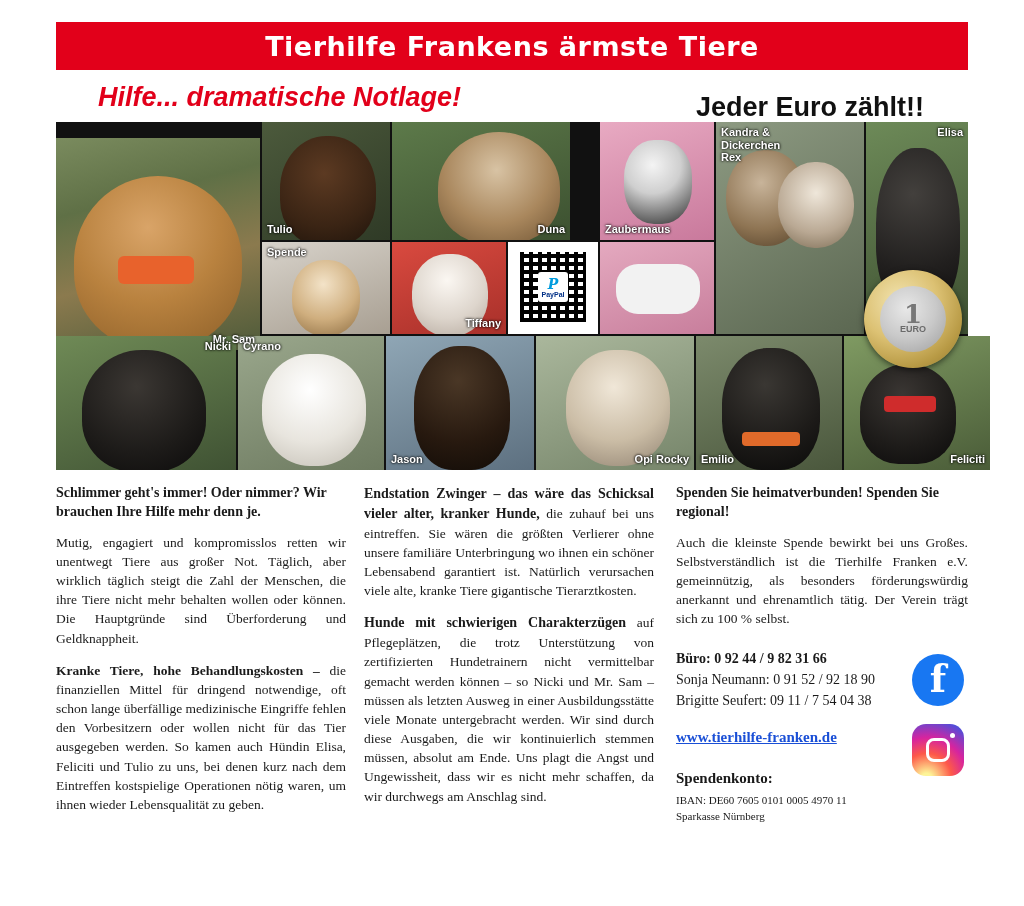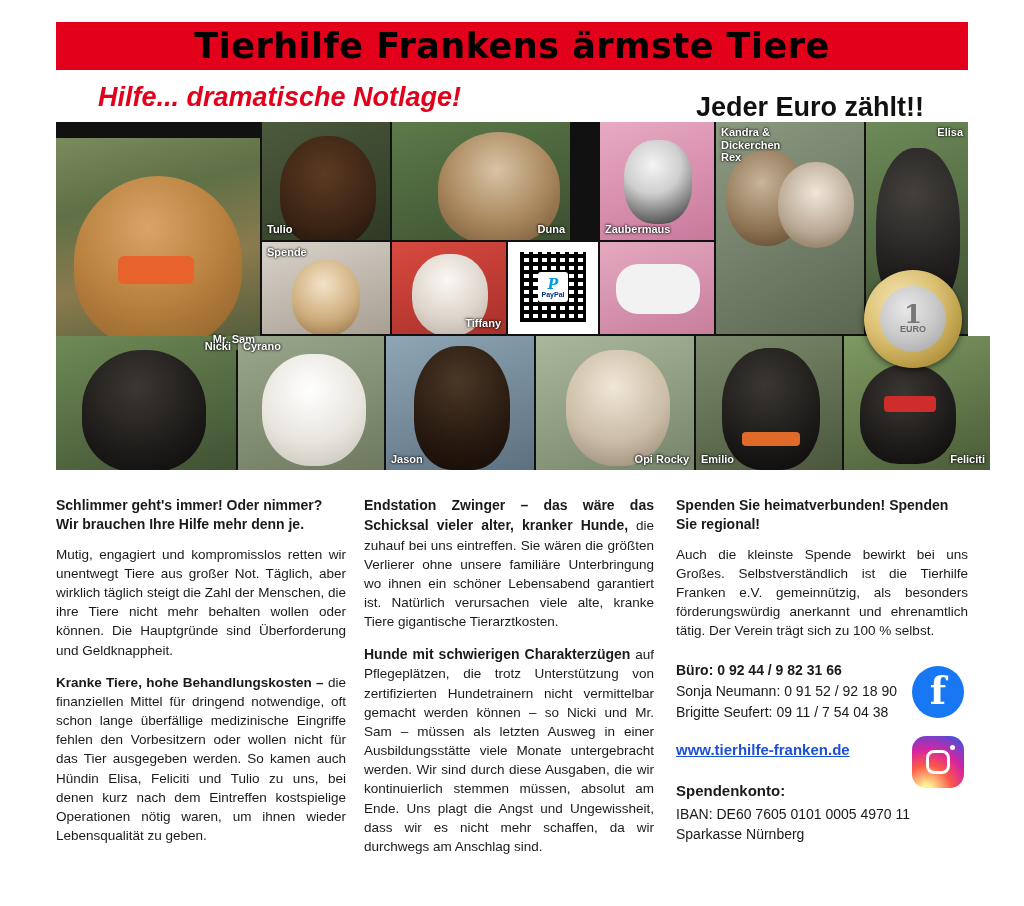--- a/index.html
+++ b/index.html
@@ -21,22 +21,22 @@
   .header-bar {
     position: absolute;
     left: 56px; top: 22px;
     width: 912px; height: 48px;
     background: #e2001a;
     display: flex;
     align-items: center;
     justify-content: center;
   }
   .header-bar .title {
-    color: #000000;
-    font-size: 35px;
+    color: #ffffff;
+    font-size: 27px;
     font-weight: bold;
     letter-spacing: 0.5px;
     white-space: nowrap;
     font-family: "DejaVu Sans", sans-serif;
   }
   .subhead {
     position: absolute;
     left: 56px; top: 76px;
     width: 912px; height: 42px;
     display: flex;
@@ -129,22 +129,22 @@
     display: flex; align-items: center; justify-content: center;
     font-size: 7px; color: #003087; font-weight: bold;
     flex-direction: column;
     line-height: 1;
   }
   .qr .pp .glyph { font-size: 14px; color: #009cde; font-family: "DejaVu Serif", serif; font-style: italic; }
 
   
   .cols {
     position: absolute;
-    left: 56px; top: 496px;
-    width: 912px; height: 410px;
+    left: 56px; top: 484px;
+    width: 912px; height: 410px; font-family: Liberation Serif, serif;
   }
   .col {
     position: absolute;
     top: 0;
     font-size: 13.5px;
     line-height: 1.42;
     color: #1a1a1a;
     text-align: justify;
   }
   .col-1 { left: 0px; width: 290px; }
@@ -175,21 +175,21 @@
     text-decoration: underline;
     display: inline-block;
     margin-top: 16px;
   }
   .donation-title {
     font-weight: bold;
     font-size: 15px;
     margin-top: 20px;
     margin-bottom: 4px;
   }
-  .donation-line { font-size: 14px; line-height: 1.42; }
+  .donation-line { font-size: 11px; line-height: 1.42; }
 
   
   .social {
     position: absolute;
     right: 0px; top: 170px;
     width: 56px;
   }
   .fb {
     width: 52px; height: 52px;
     border-radius: 50%;

